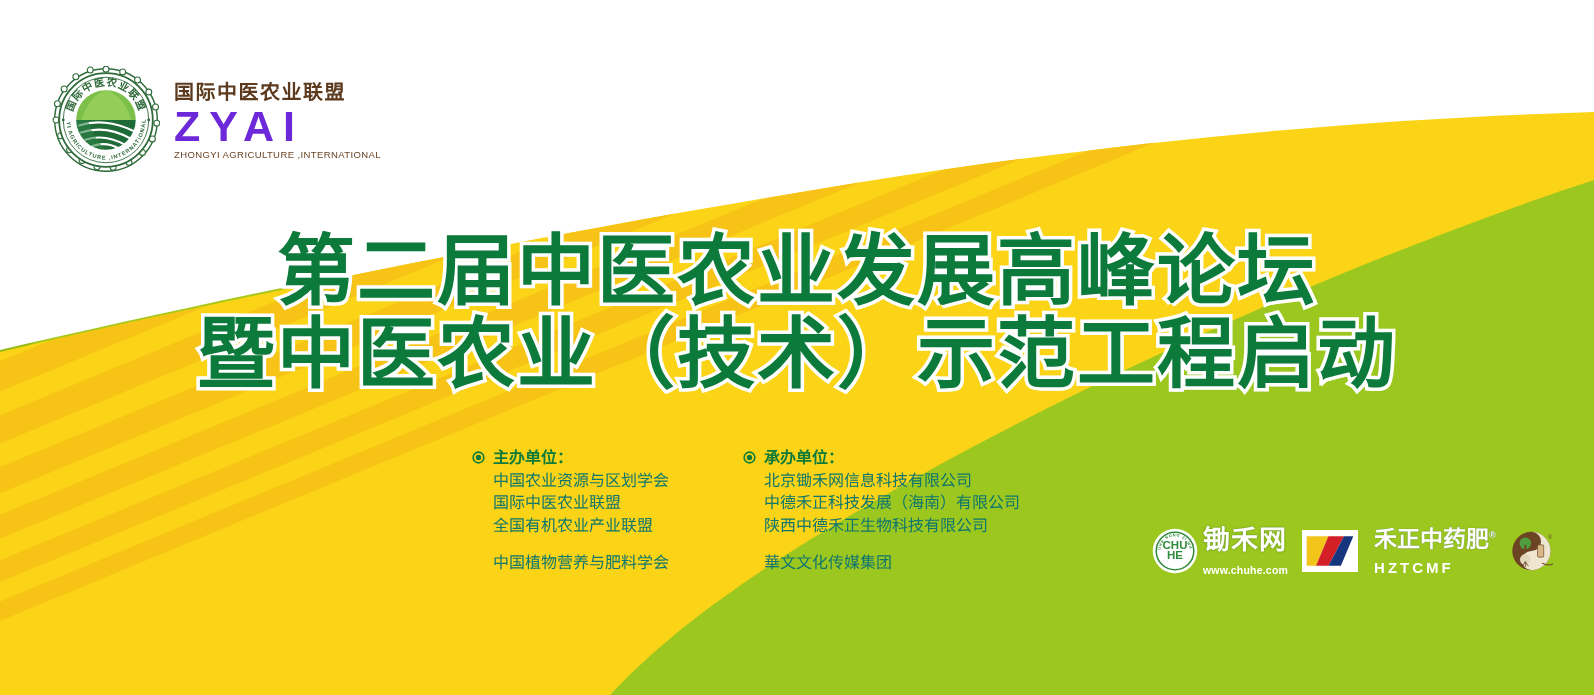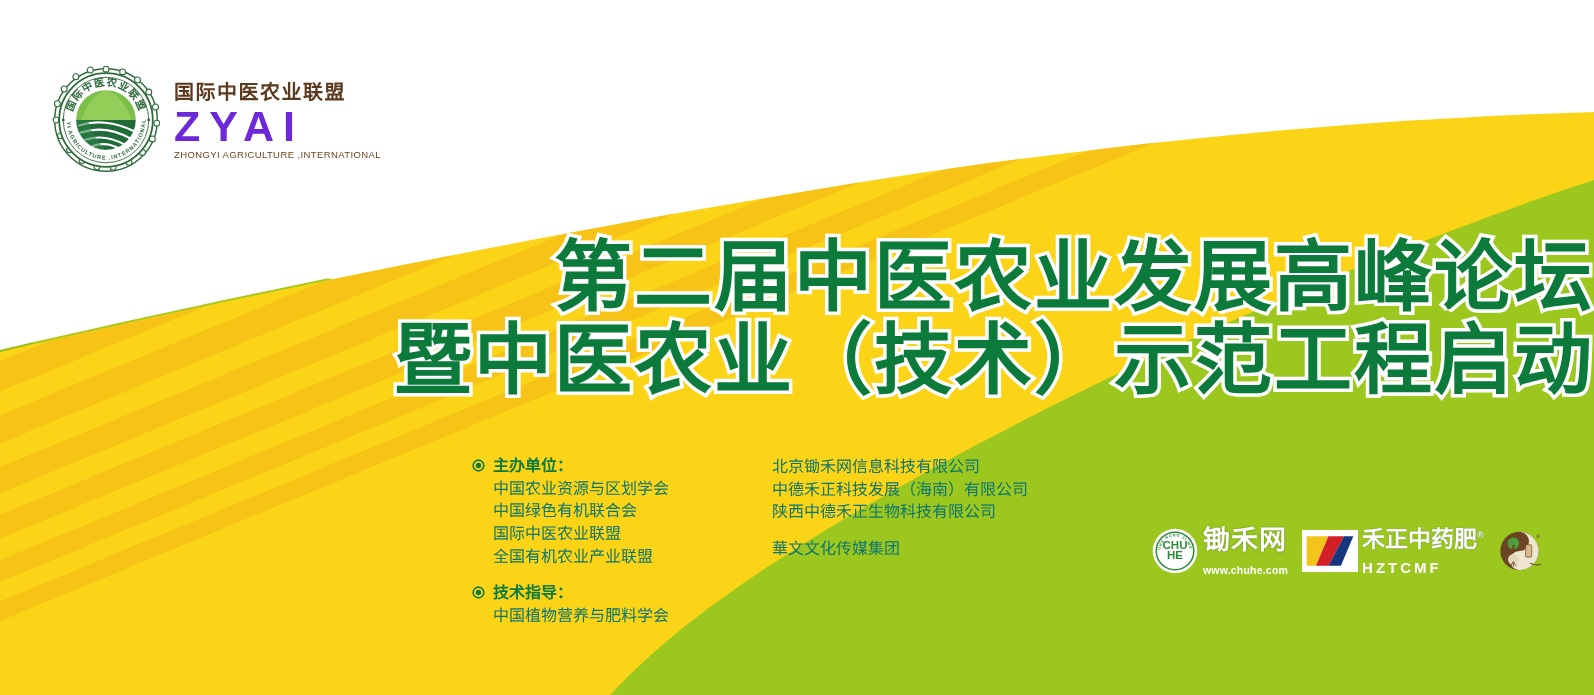--- a/index.html
+++ b/index.html
@@ -70,23 +70,24 @@
     letter-spacing: 0.4px;
     white-space: nowrap;
   }
 
   
   .title-block {
     position: absolute;
     left: 0;
     top: 236px;
     width: 1594px;
-    text-align: right;
+    text-align: center;
     z-index: 5;
     pointer-events: none;
+    font-family: Liberation Mono, monospace;
   }
   .title-line {
     font-size: 78px;
     font-weight: bold;
     color: #0b7a3b;
     letter-spacing: 2px;
     line-height: 1.06;
     white-space: nowrap;
     -webkit-text-stroke: 7px #ffffff;
     paint-order: stroke fill;
@@ -94,23 +95,22 @@
       0 0 0 #ffffff,
       2px 3px 0 rgba(255,255,255,0.9);
   }
 
   
   .info-wrap {
     position: absolute;
     left: 472px;
     top: 447px;
     display: flex;
-    gap: 11px;
+    gap: 3px;
     z-index: 5;
-    margin-top: 8px;
   }
   .info-col { width: 268px; }
   .info-col.col-right { width: 300px; }
   .info-group { margin-bottom: 14px; }
   .info-group:last-child { margin-bottom: 0; }
   .group-head {
     display: flex;
     align-items: flex-start;
     gap: 8px;
   }
@@ -159,21 +159,21 @@
     letter-spacing: 1px;
     text-shadow: 0 0 2px rgba(0,70,30,0.5);
   }
   .sp-chuhe-url {
     font-size: 10.5px;
     font-weight: bold;
     color: #ffffff;
     letter-spacing: 0.2px;
     margin-top: 11px;
   }
-  .sp-hz { gap: 4px; }
+  .sp-hz { gap: 16px; }
   .sp-hz .sp-text { display: flex; flex-direction: column; line-height: 1; }
   .sp-hz-cn {
     font-size: 23px;
     font-weight: bold;
     color: #ffffff;
     letter-spacing: 0px;
     position: relative;
     text-shadow: 0 0 1px rgba(0,60,120,0.6);
   }
   .sp-hz-cn sup { font-size: 9px; vertical-align: super; }
@@ -360,44 +360,43 @@
       <div class="info-group">
         <div class="group-head">
           <svg class="bullet" viewBox="0 0 16 16">
             <circle cx="8" cy="8" r="6.6" fill="none" stroke="#0e7a3a" stroke-width="1.9"></circle>
             <circle cx="8" cy="8" r="3.3" fill="#0e7a3a"></circle>
           </svg>
           <span class="group-title">主办单位：</span>
         </div>
         <ul class="group-items">
           <li>中国农业资源与区划学会</li>
-          <li>中国绿色有机联合会</li>
           <li>国际中医农业联盟</li>
           <li>全国有机农业产业联盟</li>
         </ul>
       </div>
+
+      <div class="info-group">
+        <ul class="group-items">
+          <li>中国植物营养与肥料学会</li>
+        </ul>
+      </div>
+
+    </div>
+
+    <div class="info-col col-right">
 
       <div class="info-group">
         <div class="group-head">
           <svg class="bullet" viewBox="0 0 16 16">
             <circle cx="8" cy="8" r="6.6" fill="none" stroke="#0e7a3a" stroke-width="1.9"></circle>
             <circle cx="8" cy="8" r="3.3" fill="#0e7a3a"></circle>
           </svg>
-          <span class="group-title">技术指导：</span>
+          <span class="group-title">承办单位：</span>
         </div>
-        <ul class="group-items">
-          <li>中国植物营养与肥料学会</li>
-        </ul>
-      </div>
-
-    </div>
-
-    <div class="info-col col-right">
-
-      <div class="info-group">
         <ul class="group-items">
           <li>北京锄禾网信息科技有限公司</li>
           <li>中德禾正科技发展（海南）有限公司</li>
           <li>陕西中德禾正生物科技有限公司</li>
         </ul>
       </div>
 
       <div class="info-group">
         <ul class="group-items">
           <li>華文文化传媒集团</li>

